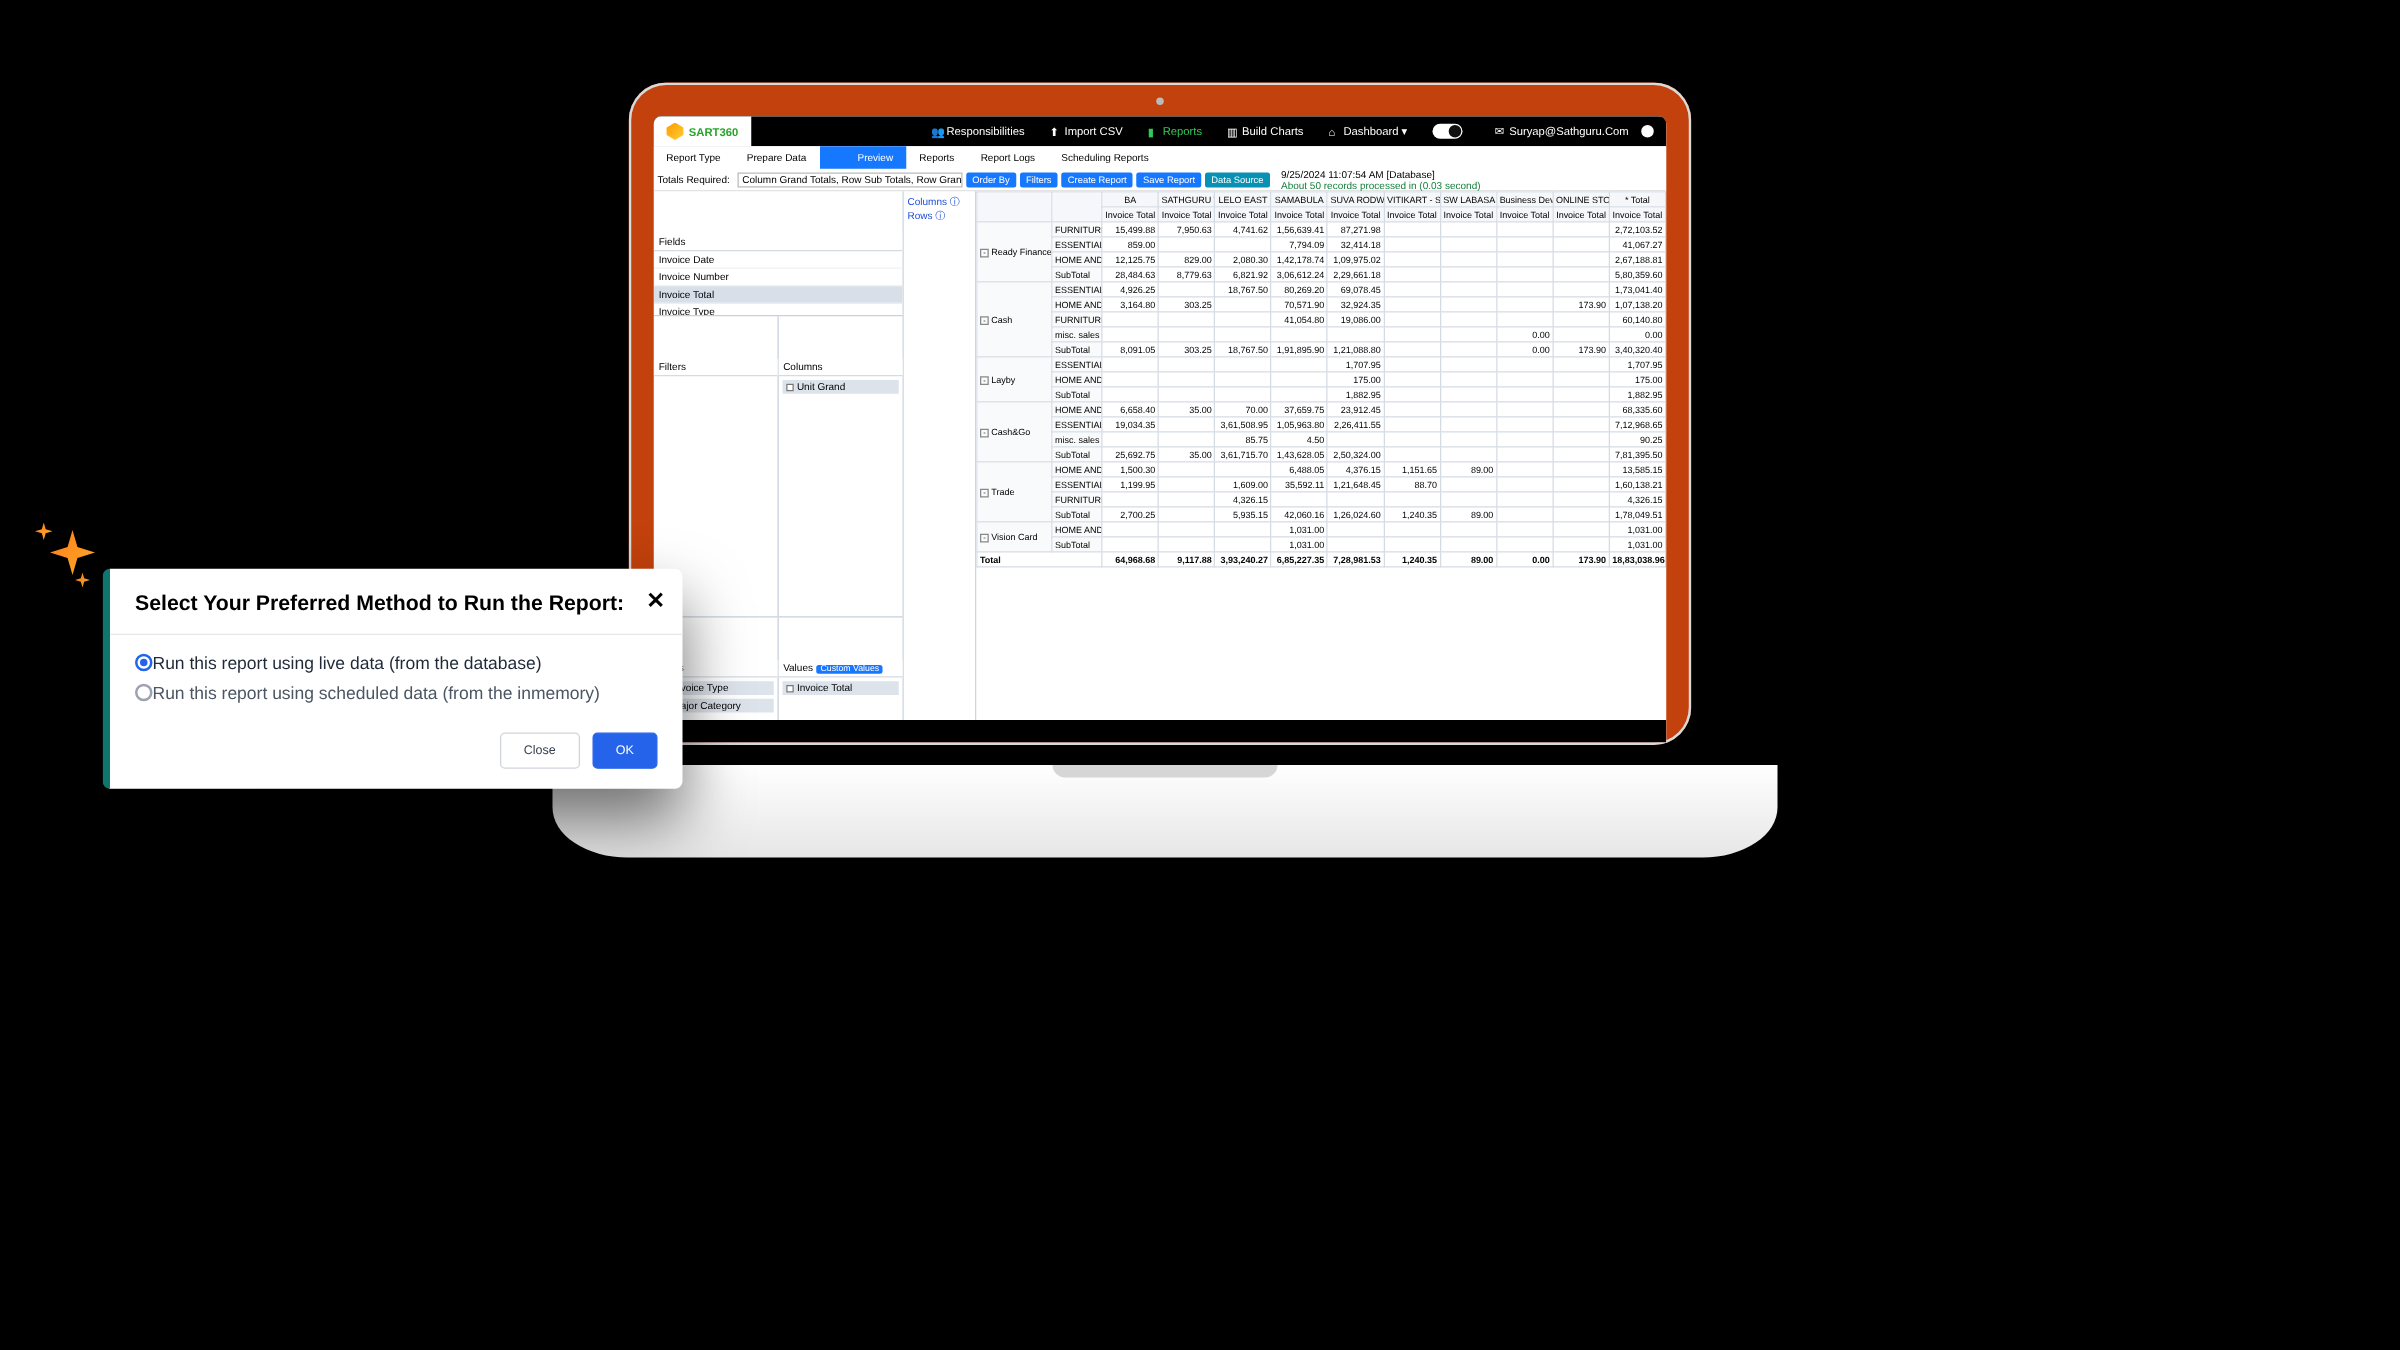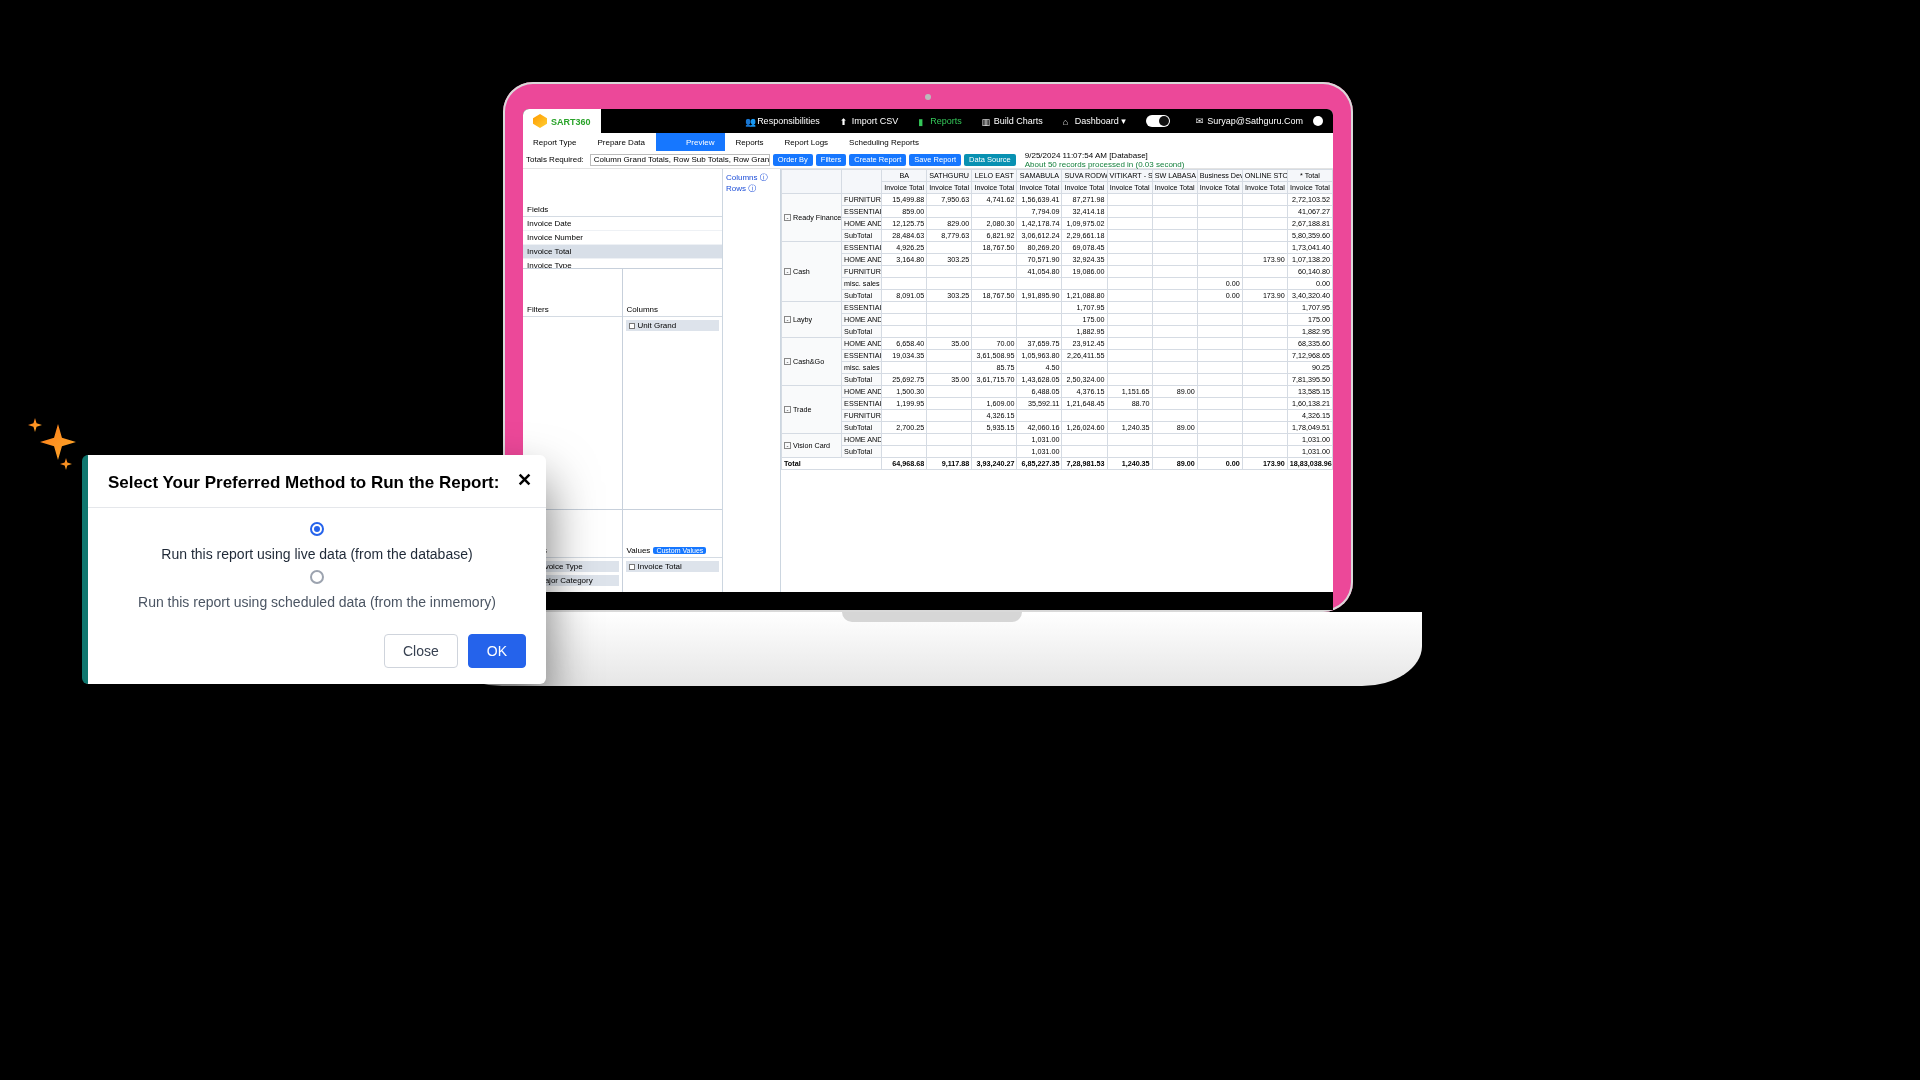--- a/index.html
+++ b/index.html
@@ -1,21 +1,21 @@
 <!DOCTYPE html>
 <html><head>
 <meta charset="utf-8">
 <style>
   * { box-sizing: border-box; margin: 0; padding: 0; }
   body { background:#000; width:1920px; height:1080px; font-family: Arial, Helvetica, sans-serif; position:relative; overflow:hidden; }
 
   
   .laptop {
-    position:absolute; left:503px; top:82px; width:850px; height:530px;
-    background:#ec4899; border-radius:30px; box-shadow:0 0 0 2px #d9d9d9 inset;
+    position:absolute; left:503px; top:66px; width:850px; height:530px;
+    background:#c2410c; border-radius:30px; box-shadow:0 0 0 2px #d9d9d9 inset;
   }
   .laptop .bezel {
     position:absolute; left:20px; top:27px; right:20px; bottom:2px; background:#fff; border-radius:6px 6px 0 0; overflow:hidden;
   }
   .laptop .cam { position:absolute; top:12px; left:50%; width:6px; height:6px; background:#bbb; border-radius:50%; transform:translateX(-50%);}
   .laptop-base {
     position:absolute; left:442px; top:612px; width:980px; height:74px;
     background:linear-gradient(#fff,#f0f0f0 60%,#e6e6e6); border-radius:0 0 60px 60px / 0 0 40px 40px;
     box-shadow:0 22px 24px -10px rgba(0,0,0,.55);
   }
@@ -86,27 +86,27 @@
   .footer-bar{ position:absolute; left:0; right:0; bottom:0; height:18px; background:#000;}
 
   
   .modal{
     position:absolute; left:82px; top:455px; width:464px; background:#fff; border-radius:6px;
     box-shadow:0 26px 50px rgba(0,0,0,.55); border-left:6px solid #0f766e; padding:18px 20px 16px 20px; font-size:14px;
   }
   .modal h3{ font-size:17px; font-weight:600; margin-bottom:14px;}
   .modal .close{ position:absolute; right:14px; top:14px; font-size:18px; font-weight:700; cursor:pointer;}
   .modal hr{ border:none; border-top:1px solid #e5e7eb; margin:8px -20px 14px -20px;}
-  .radio-row{ display:flex; align-items:center; gap:10px; margin:8px 0; color:#4b5563;flex-direction:column;}
+  .radio-row{ display:flex; align-items:center; margin:8px 0; color:#4b5563;}
   .radio-row.active{ color:#1f2937;}
   .radio{ width:14px; height:14px; border:2px solid #9ca3af; border-radius:50%; position:relative;}
   .radio.on{ border-color:#2563eb;}
   .radio.on::after{content:"";position:absolute;inset:2px;background:#2563eb;border-radius:50%;}
   .modal-actions{ display:flex; justify-content:flex-end; gap:10px; margin-top:24px;}
-  .mbtn{ padding:8px 18px; border-radius:4px; font-size:14px; cursor:pointer;}
+  .mbtn{ padding:8px 18px; border-radius:4px; font-size:10px; cursor:pointer;}
   .mbtn.sec{ background:#fff; border:1px solid #cfd4dc; color:#374151;}
   .mbtn.pri{ background:#2563eb; border:1px solid #2563eb; color:#fff;}
 
   
   .stars{ position:absolute; left:28px; top:418px; width:58px; height:60px;}
   .star{ position:absolute; background:linear-gradient(135deg,#ff7a18,#ffb02e); clip-path:polygon(50% 0,61% 38%,100% 50%,61% 62%,50% 100%,39% 62%,0 50%,39% 38%);}
   .s1{ width:36px; height:36px; left:12px; top:6px;}
   .s2{ width:14px; height:14px; left:0; top:0;}
   .s3{ width:12px; height:12px; left:32px; top:40px;}
 

